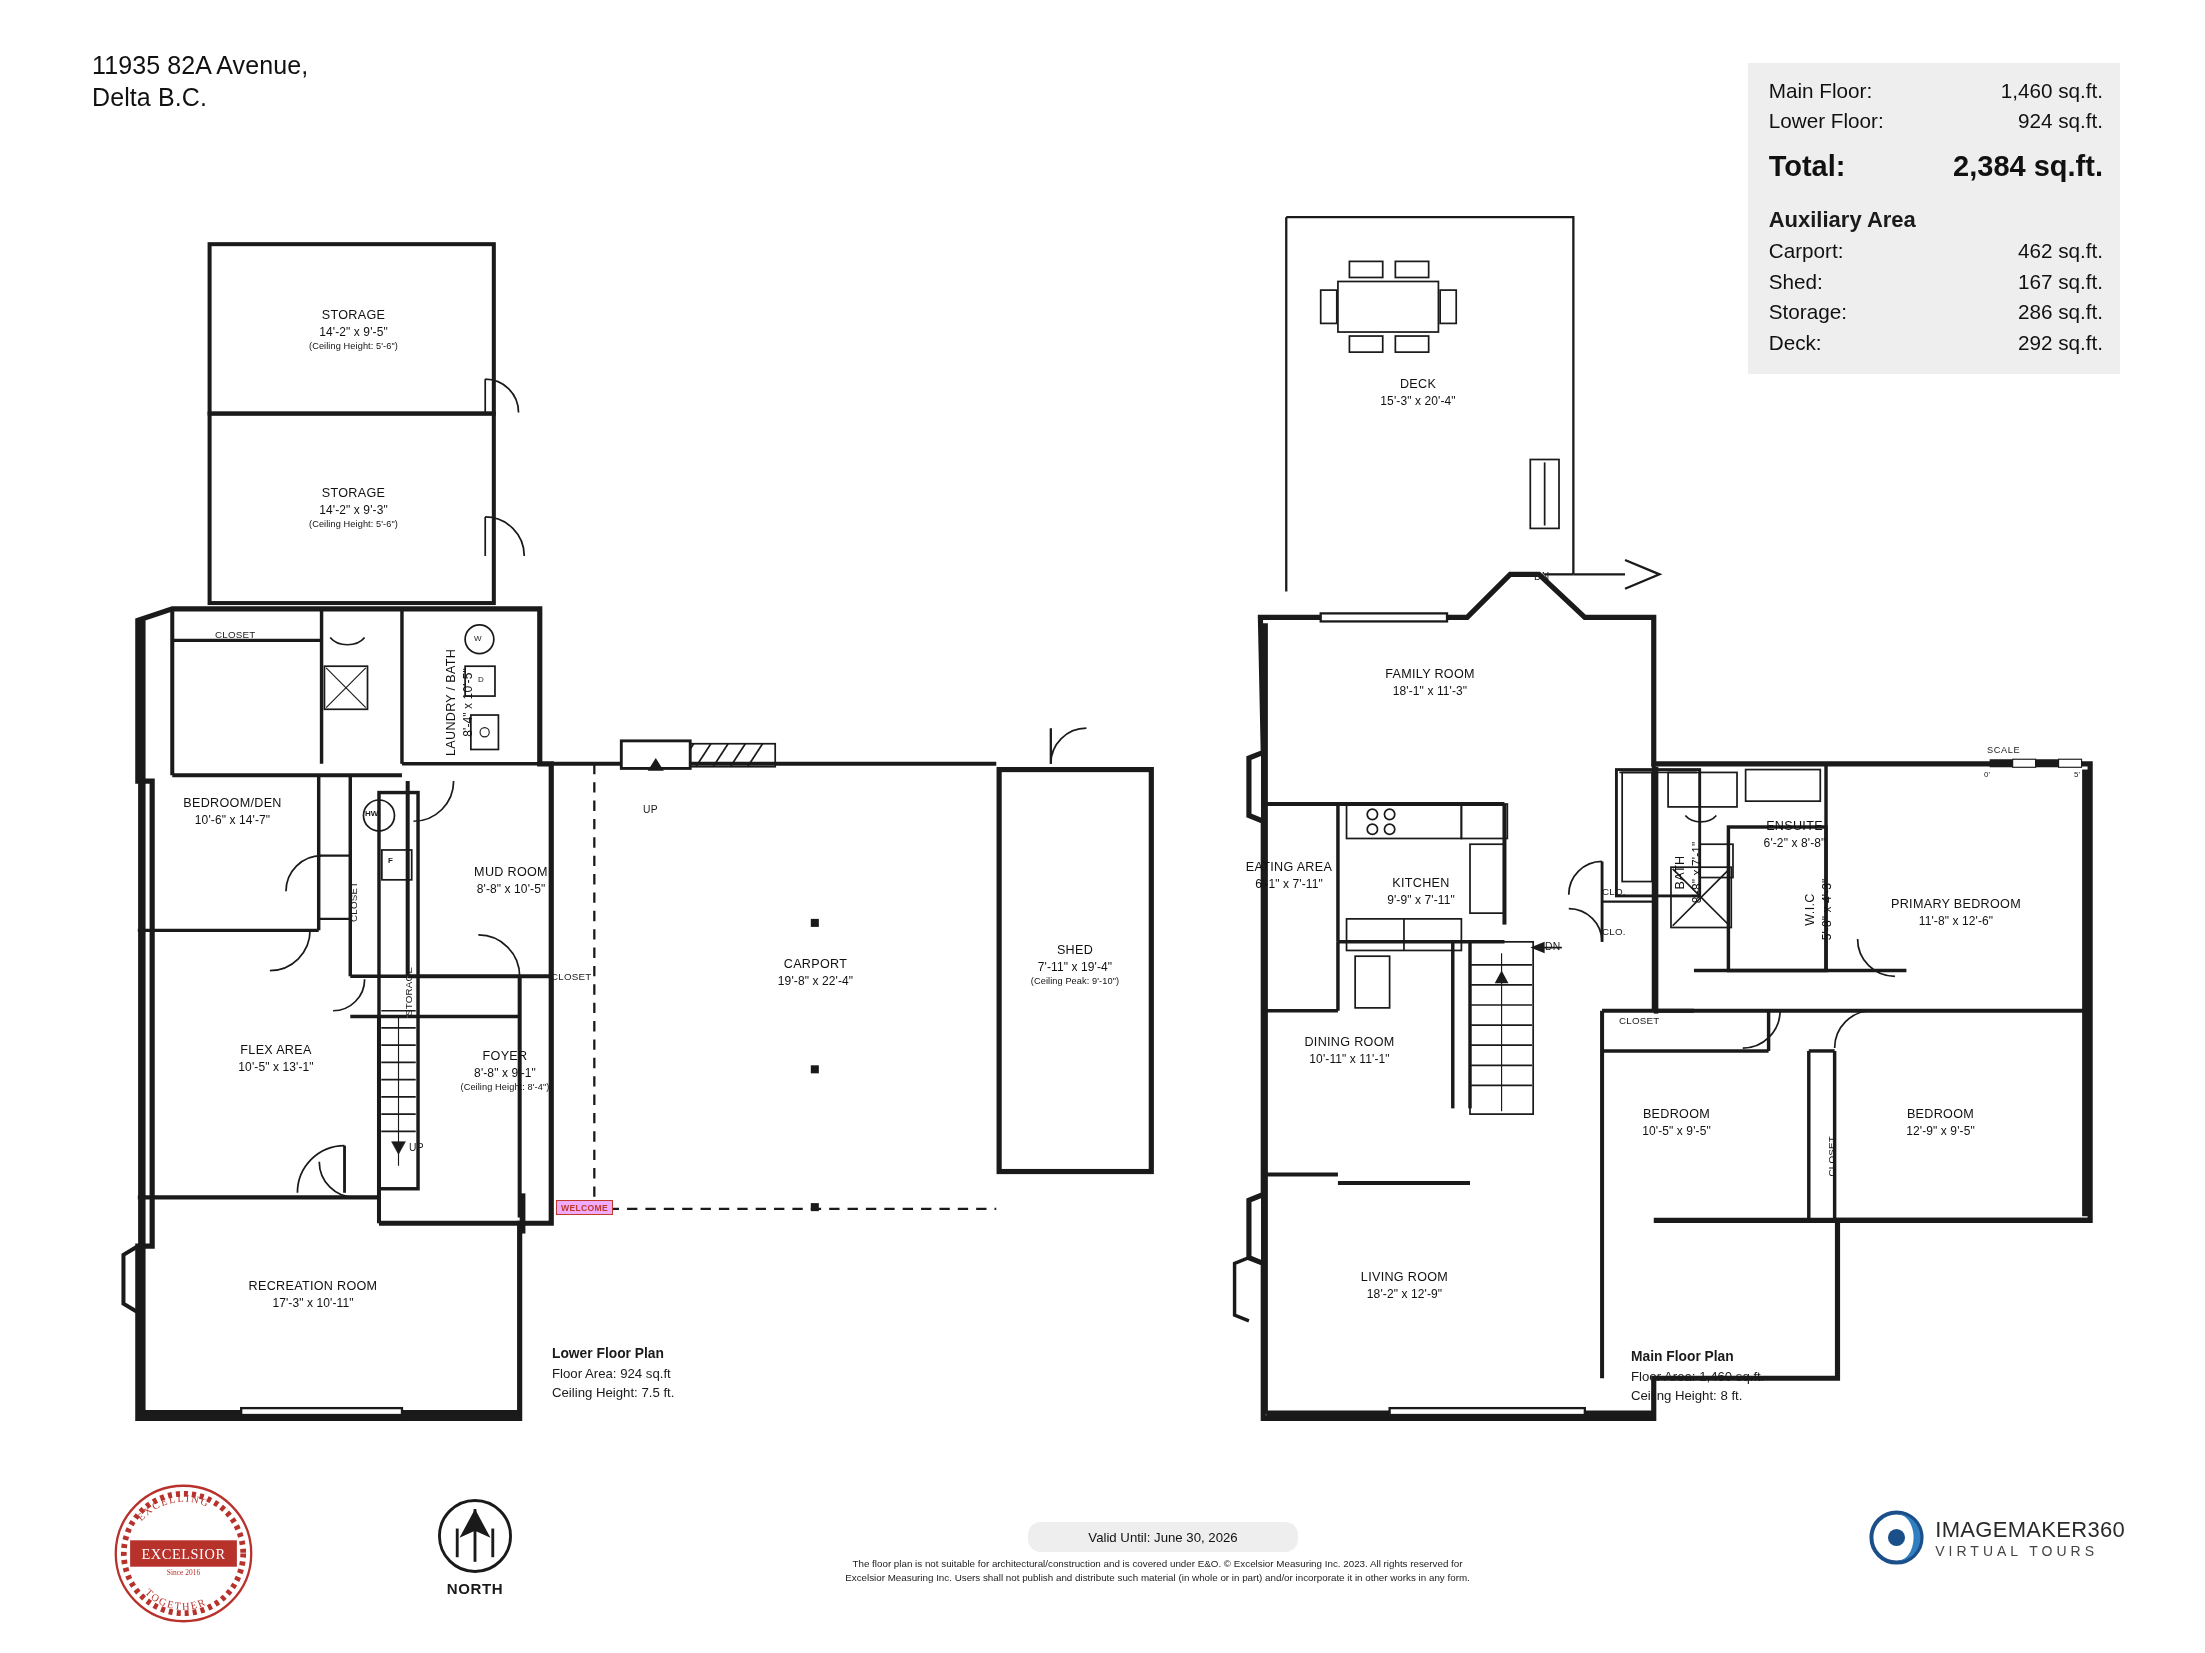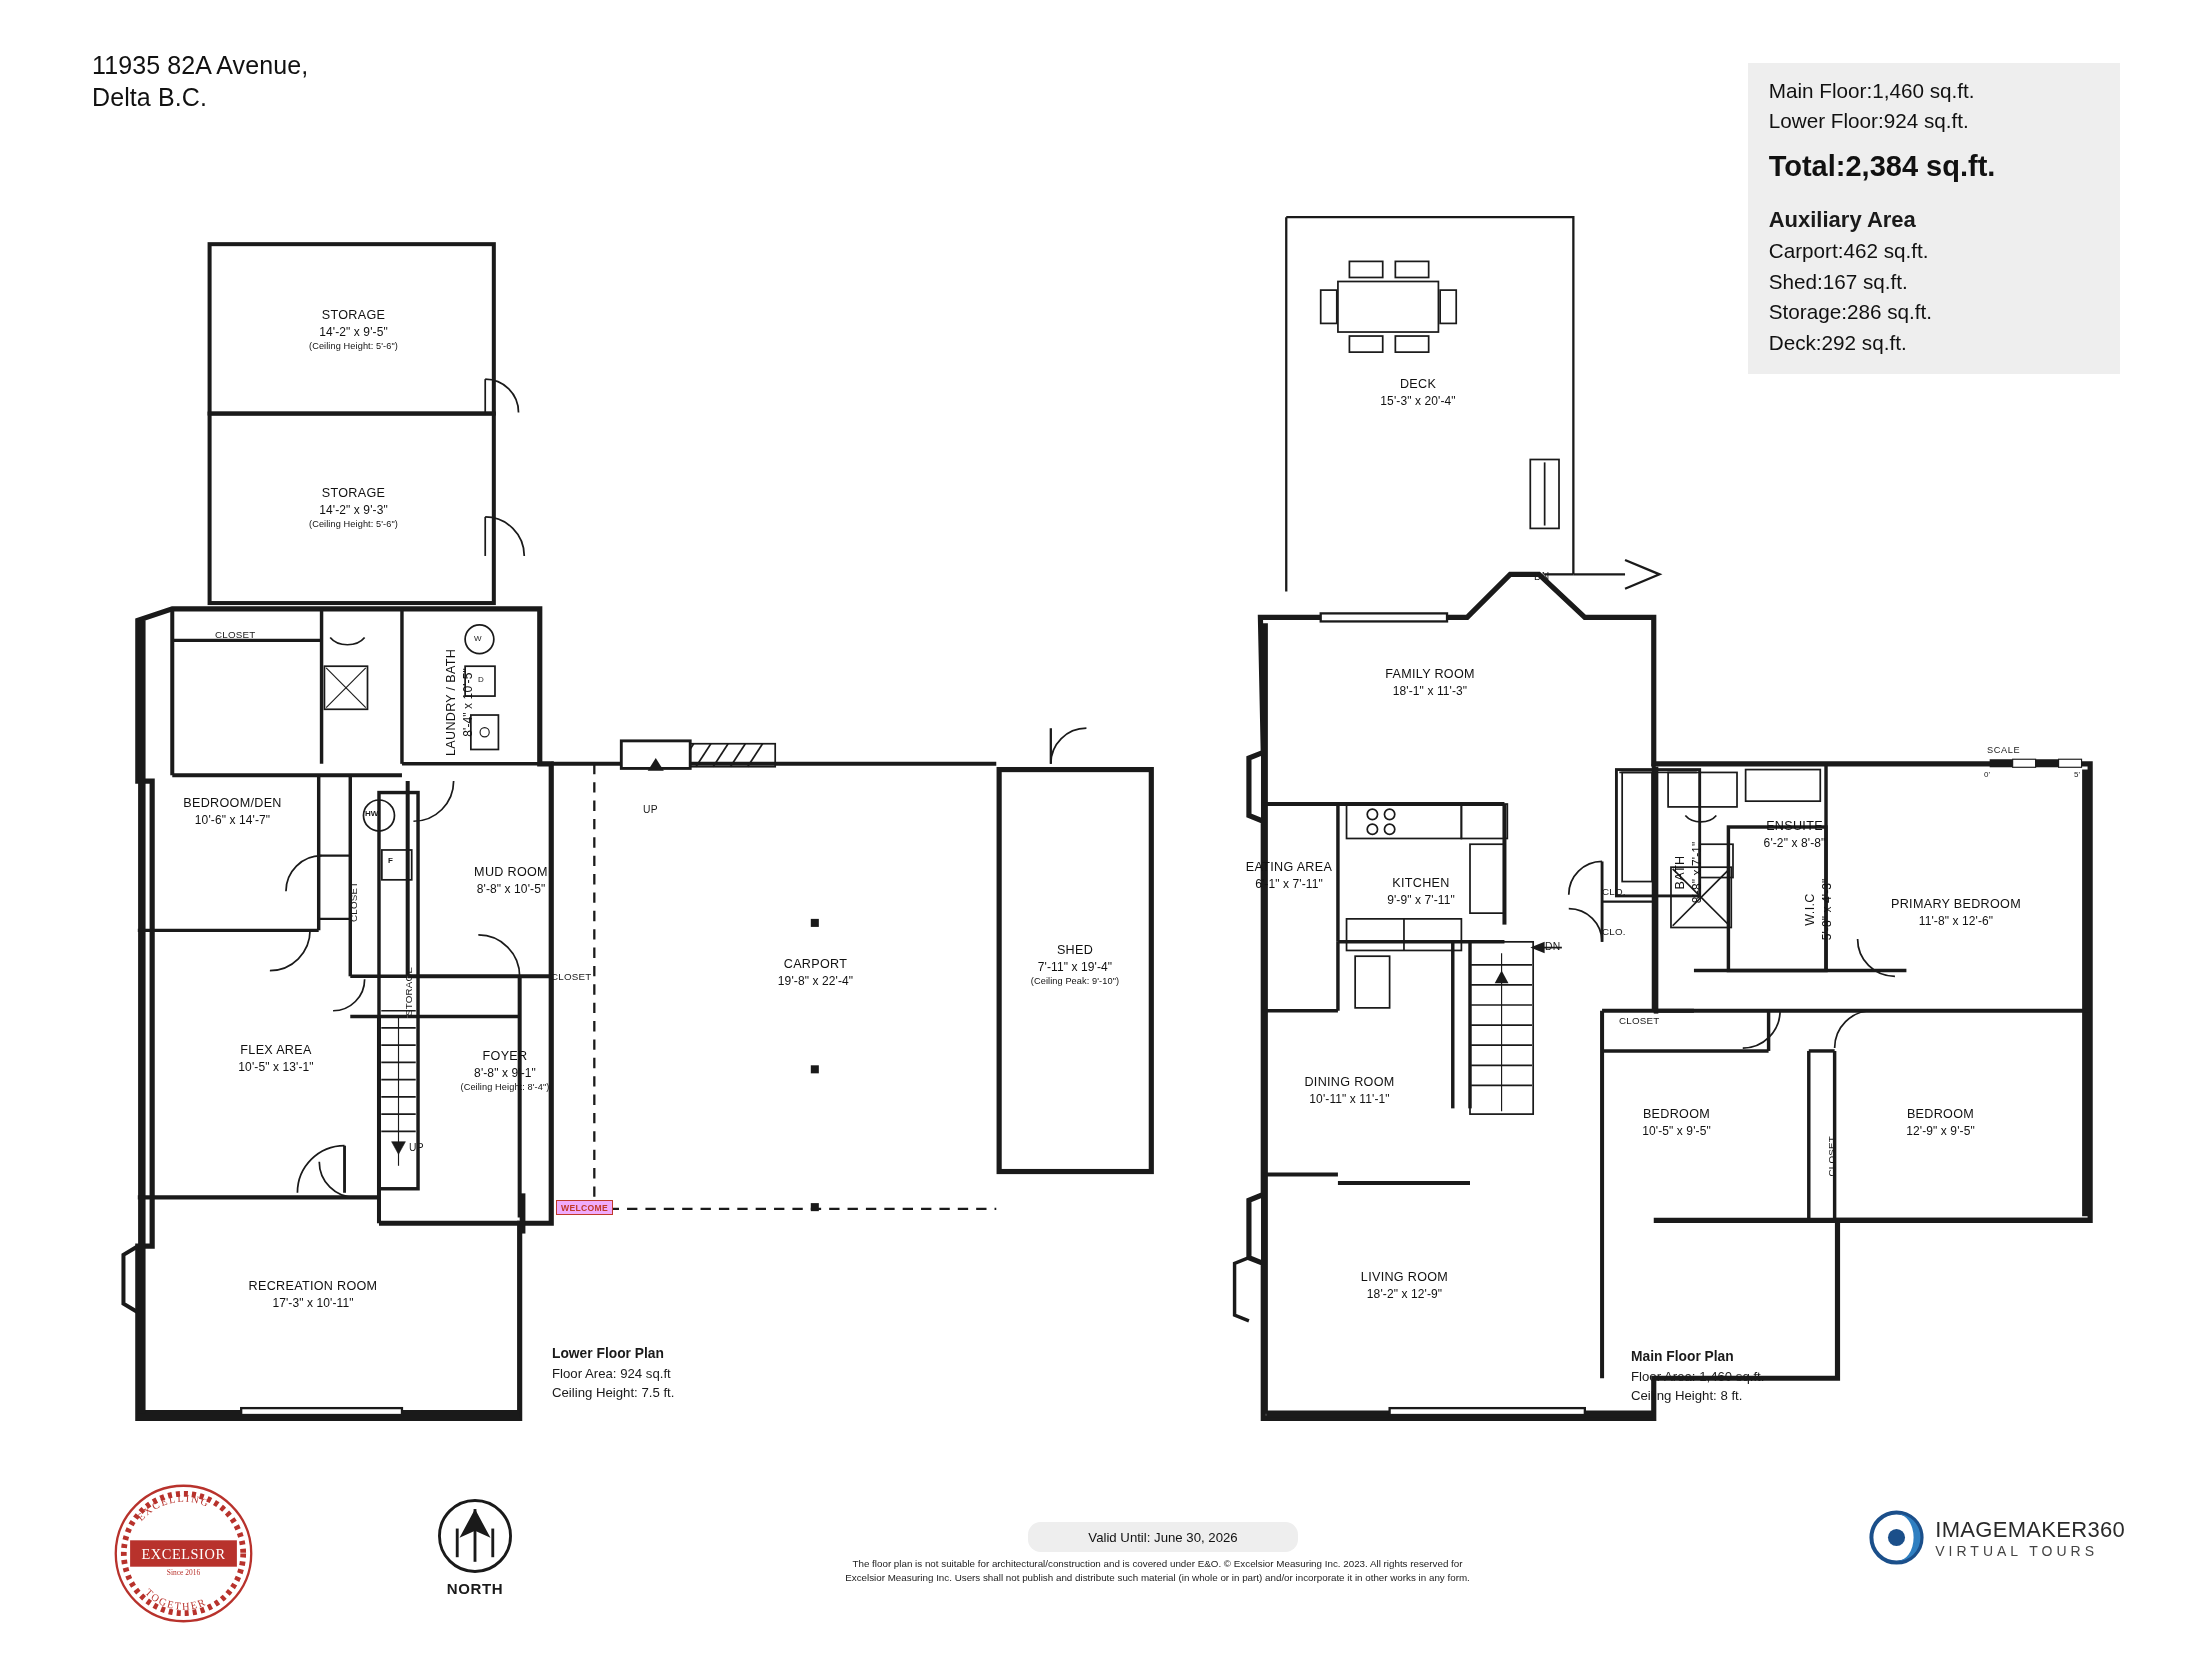--- a/index.html
+++ b/index.html
@@ -29,21 +29,21 @@
   
   #area-box {
     right: 85px; top: 63px;
     width: 372px;
     background: #eeeeee;
     padding: 12.6px 17px 15px 20.7px;
     box-sizing: border-box;
   }
   #area-box .row {
     display: flex;
-    justify-content: flex-start;
+    justify-content: space-between;
     font-size: 20.7px;
     line-height: 1.48;
     color: #111;
   }
   #area-box .row.total {
     font-size: 29px;
     font-weight: bold;
     margin-top: 8px;
   }
   #area-box .aux-head {
@@ -509,21 +509,21 @@
 <div class="abs rm" style="left:1220px; top:859px; width:138px;">
   <div class="nm">EATING AREA</div>
   <div class="dim">6'-1"  x  7'-11"</div>
 </div>
 <div class="abs rm" style="left:1352px; top:875px; width:138px;">
   <div class="nm">KITCHEN</div>
   <div class="dim">9'-9"  x  7'-11"</div>
 </div>
 <div class="abs dn-up" style="left:1545px; top:941px;">DN</div>
 
-<div class="abs rm" style="left:1272px; top:1034px; width:155px;margin-top:40px;">
+<div class="abs rm" style="left:1272px; top:1034px; width:155px;">
   <div class="nm">DINING ROOM</div>
   <div class="dim">10'-11"  x  11'-1"</div>
 </div>
 
 <div class="abs rm" style="left:1321px; top:1269px; width:167px;">
   <div class="nm">LIVING ROOM</div>
   <div class="dim">18'-2"  x  12'-9"</div>
 </div>
 
 <div class="abs rm vert" style="left:1634px; top:856px; width:109px;">

